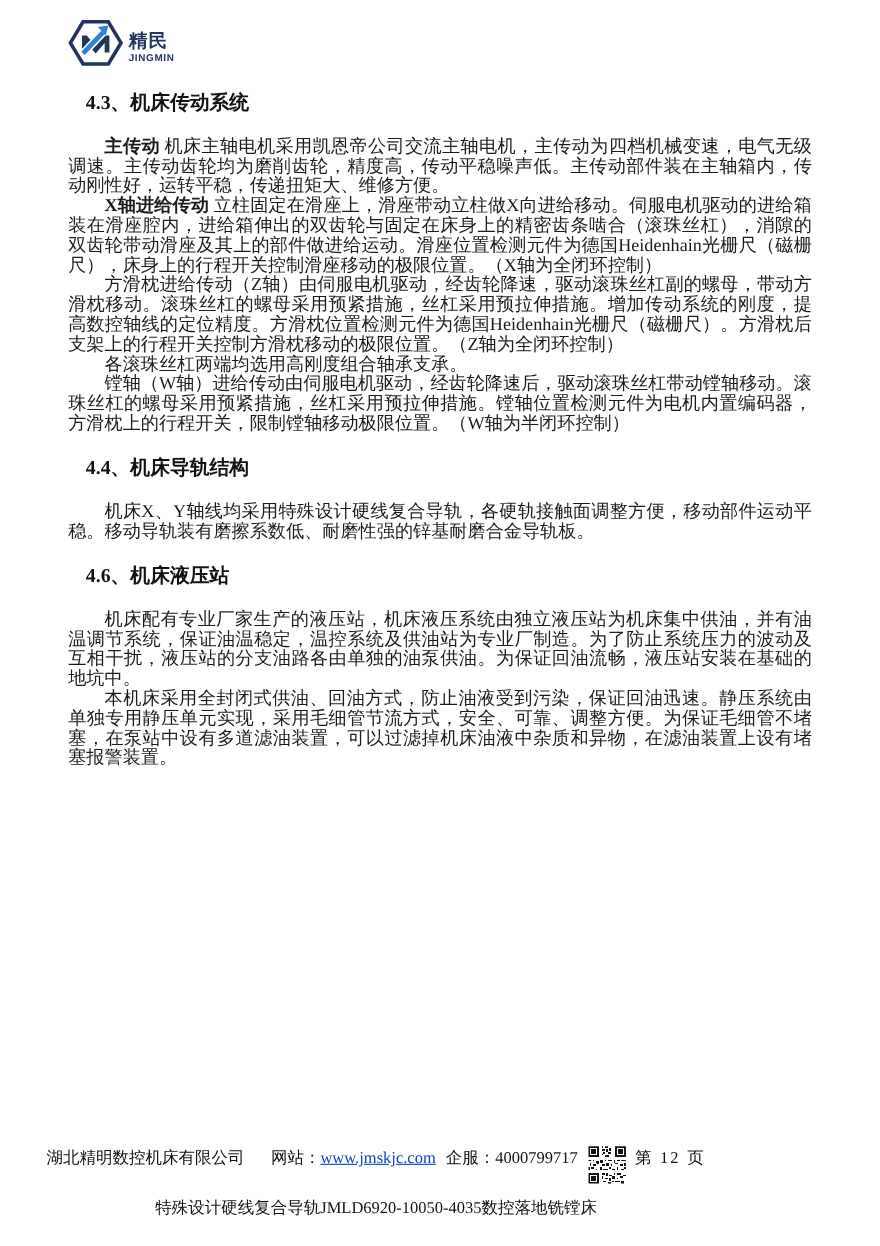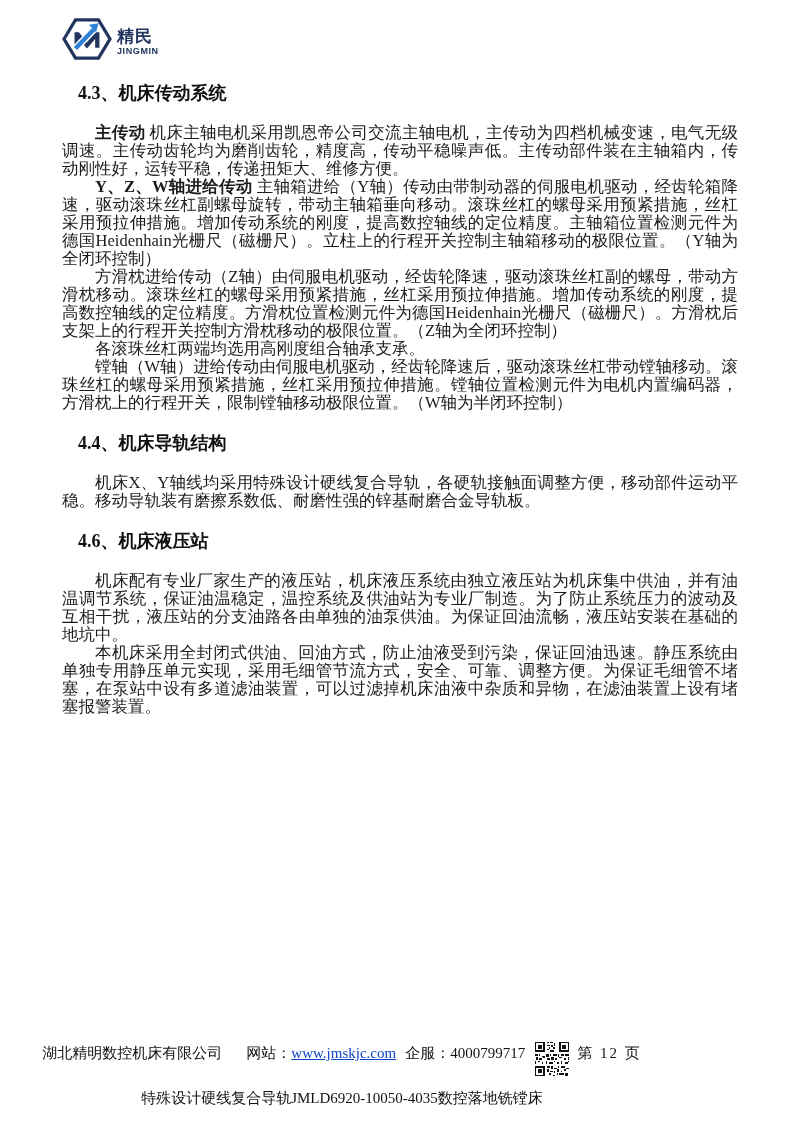--- a/index.html
+++ b/index.html
@@ -60,21 +60,21 @@
         <span class="logo-cn">精民</span>
         <span class="logo-en">JINGMIN</span>
       </span>
     </div>
   </div>
 
   <div class="content">
 
     <h2 class="h">4.3、机床传动系统</h2>
     <p class="para"><b class="lead">主传动</b><span>机床主轴电机采用凯恩帝公司交流主轴电机，主传动为四档机械变速，电气无级调速。主传动齿轮均为磨削齿轮，精度高，传动平稳噪声低。主传动部件装在主轴箱内，传动刚性好，运转平稳，传递扭矩大、维修方便。</span></p>
-    <p class="para"><b class="lead">Y、Z、W轴进给传动</b><span>主轴箱进给（Y轴）传动由带制动器的伺服电机驱动，经齿轮箱降速，驱动滚珠丝杠副螺母旋转，带动主轴箱垂向移动。滚珠丝杠的螺母采用预紧措施，丝杠采用预拉伸措施。增加传动系统的刚度，提高数控轴线的定位精度。主轴箱位置检测元件为德国Heidenhain光栅尺（磁栅尺）。立柱上的行程开关控制主轴箱移动的极限位置。（Y轴为全闭环控制）</span></p>
+    <p class="para"><b class="lead">X轴进给传动</b><span>立柱固定在滑座上，滑座带动立柱做X向进给移动。伺服电机驱动的进给箱装在滑座腔内，进给箱伸出的双齿轮与固定在床身上的精密齿条啮合（滚珠丝杠），消隙的双齿轮带动滑座及其上的部件做进给运动。滑座位置检测元件为德国Heidenhain光栅尺（磁栅尺），床身上的行程开关控制滑座移动的极限位置。（X轴为全闭环控制）</span></p>
     <p class="para"><span>方滑枕进给传动（Z轴）由伺服电机驱动，经齿轮降速，驱动滚珠丝杠副的螺母，带动方滑枕移动。滚珠丝杠的螺母采用预紧措施，丝杠采用预拉伸措施。增加传动系统的刚度，提高数控轴线的定位精度。方滑枕位置检测元件为德国Heidenhain光栅尺（磁栅尺）。方滑枕后支架上的行程开关控制方滑枕移动的极限位置。（Z轴为全闭环控制）</span></p>
     <p class="para"><span>各滚珠丝杠两端均选用高刚度组合轴承支承。</span></p>
     <p class="para"><span>镗轴（W轴）进给传动由伺服电机驱动，经齿轮降速后，驱动滚珠丝杠带动镗轴移动。滚珠丝杠的螺母采用预紧措施，丝杠采用预拉伸措施。镗轴位置检测元件为电机内置编码器，方滑枕上的行程开关，限制镗轴移动极限位置。（W轴为半闭环控制）</span></p>
 
     <h2 class="h">4.4、机床导轨结构</h2>
     <p class="para"><span>机床X、Y轴线均采用特殊设计硬线复合导轨，各硬轨接触面调整方便，移动部件运动平稳。移动导轨装有磨擦系数低、耐磨性强的锌基耐磨合金导轨板。</span></p>
 
 
     <h2 class="h">4.6、机床液压站</h2>
     <p class="para"><span>机床配有专业厂家生产的液压站，机床液压系统由独立液压站为机床集中供油，并有油温调节系统，保证油温稳定，温控系统及供油站为专业厂制造。为了防止系统压力的波动及互相干扰，液压站的分支油路各由单独的油泵供油。为保证回油流畅，液压站安装在基础的地坑中。</span></p>

